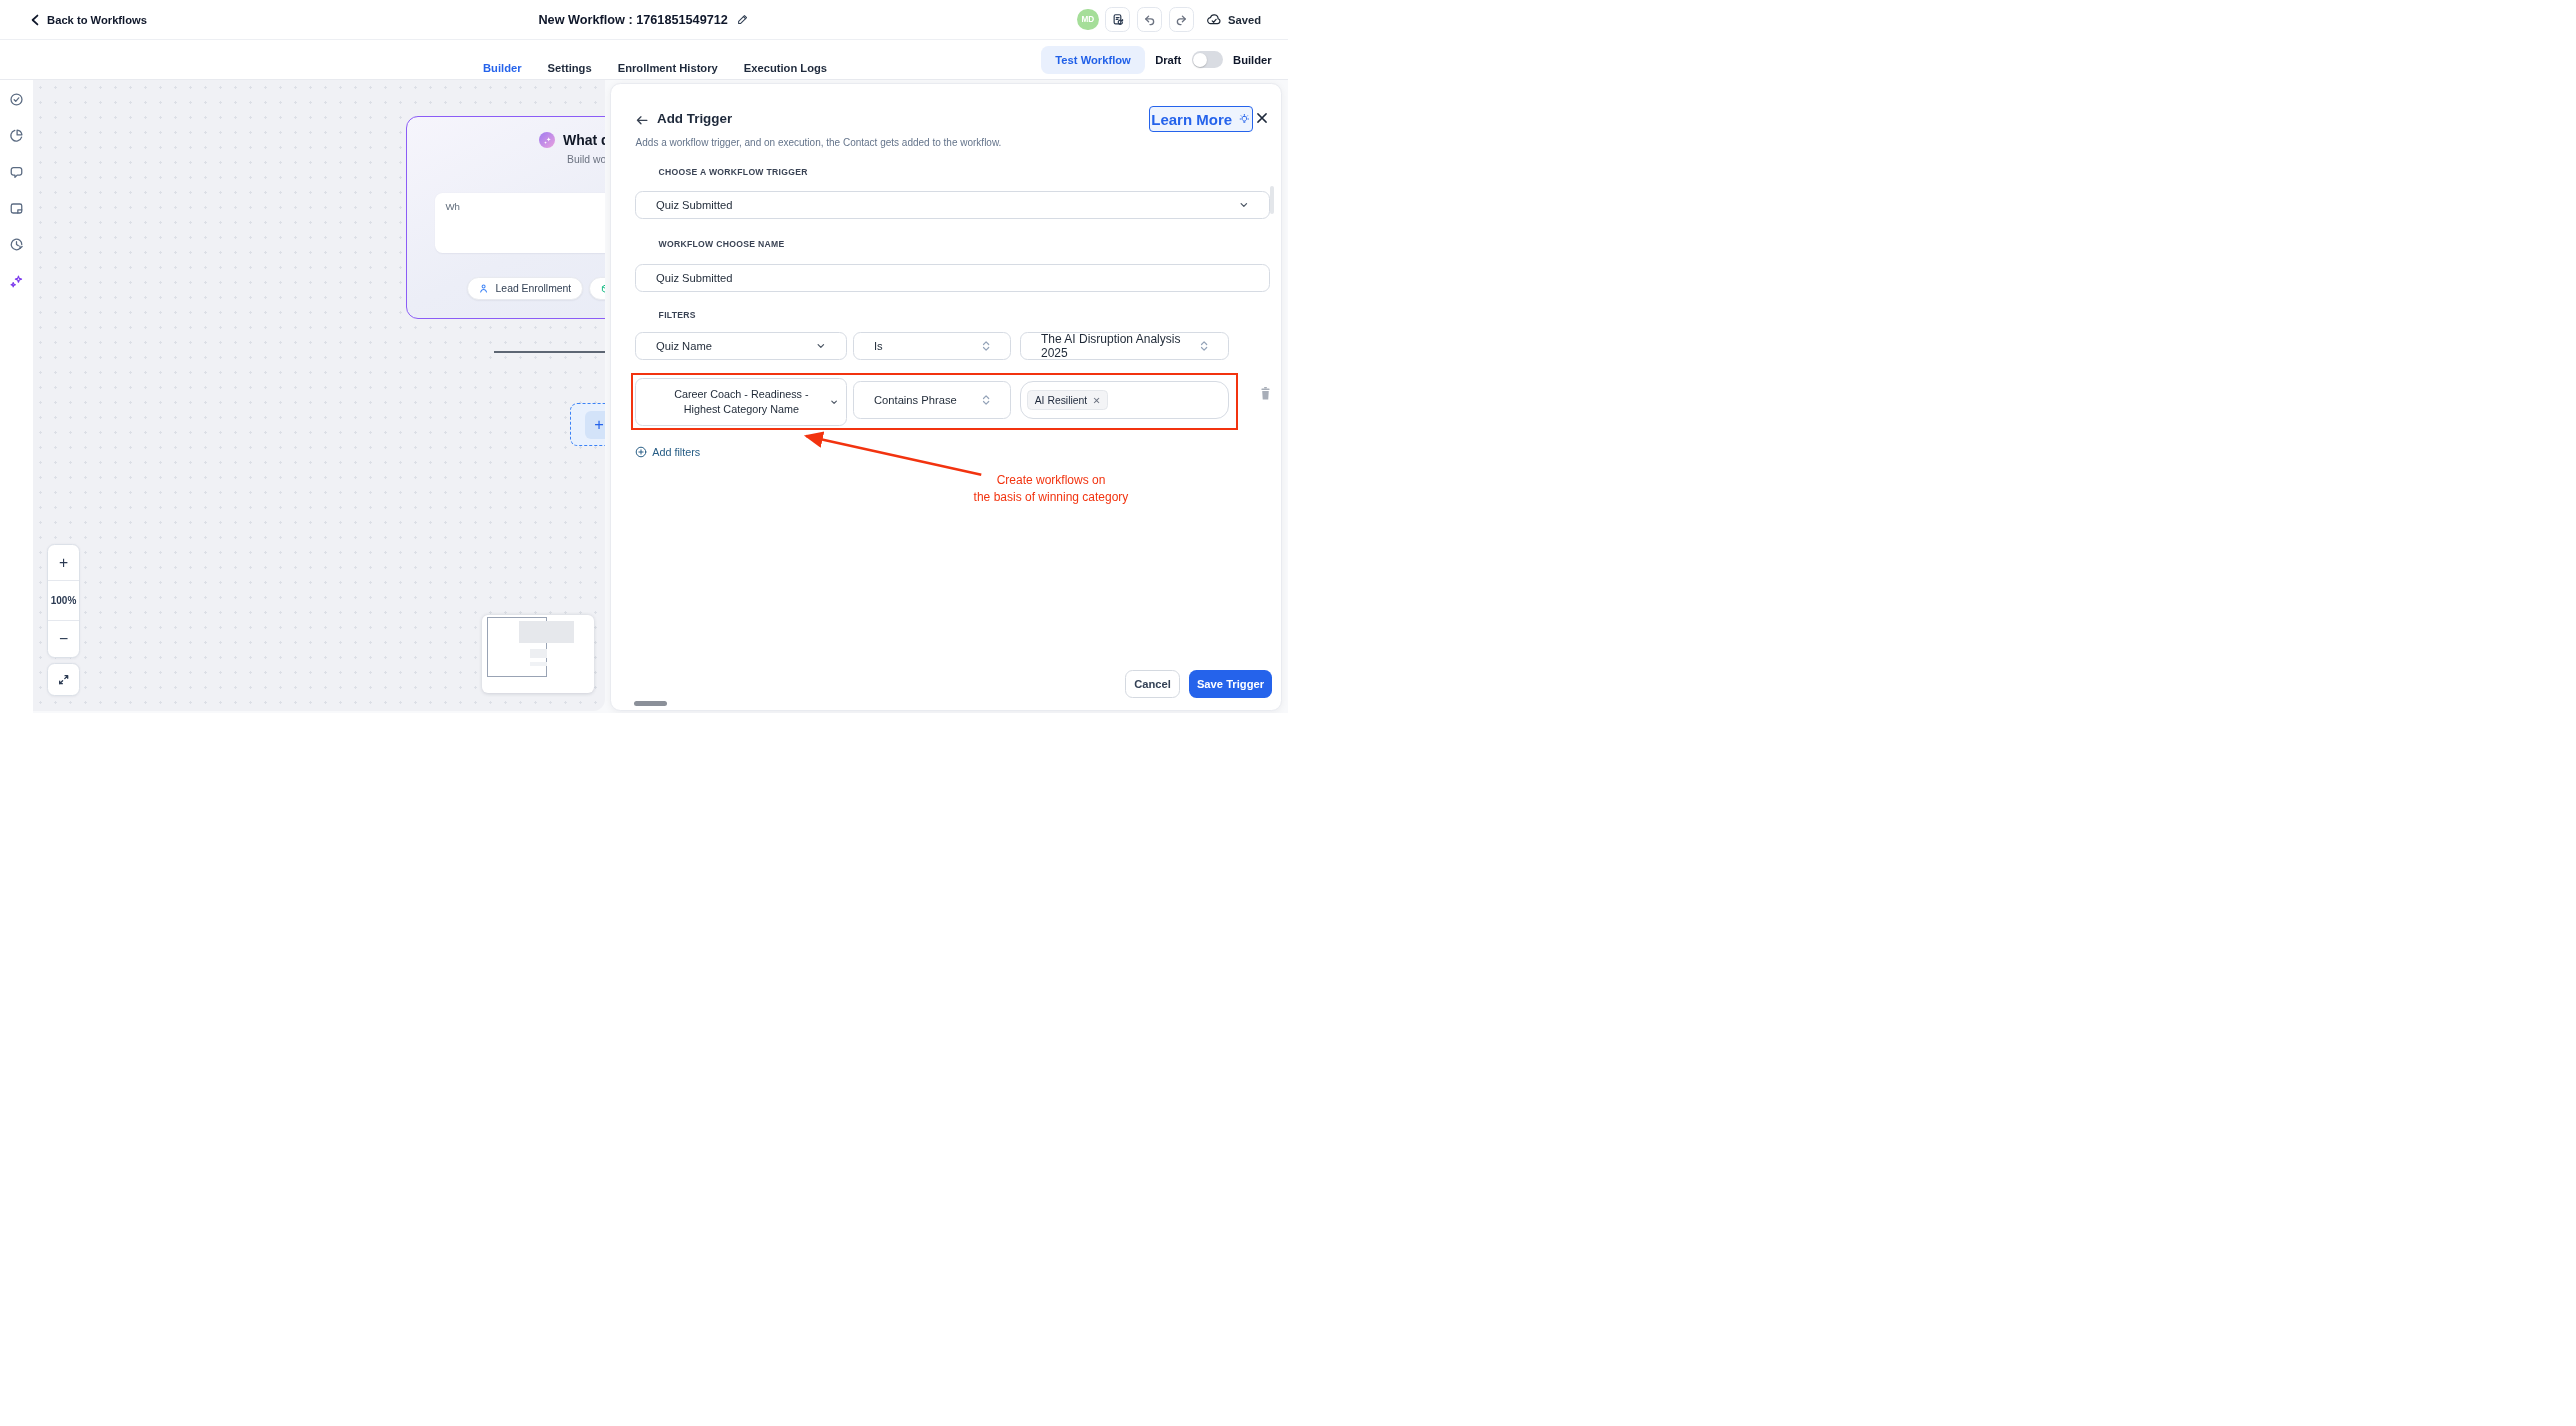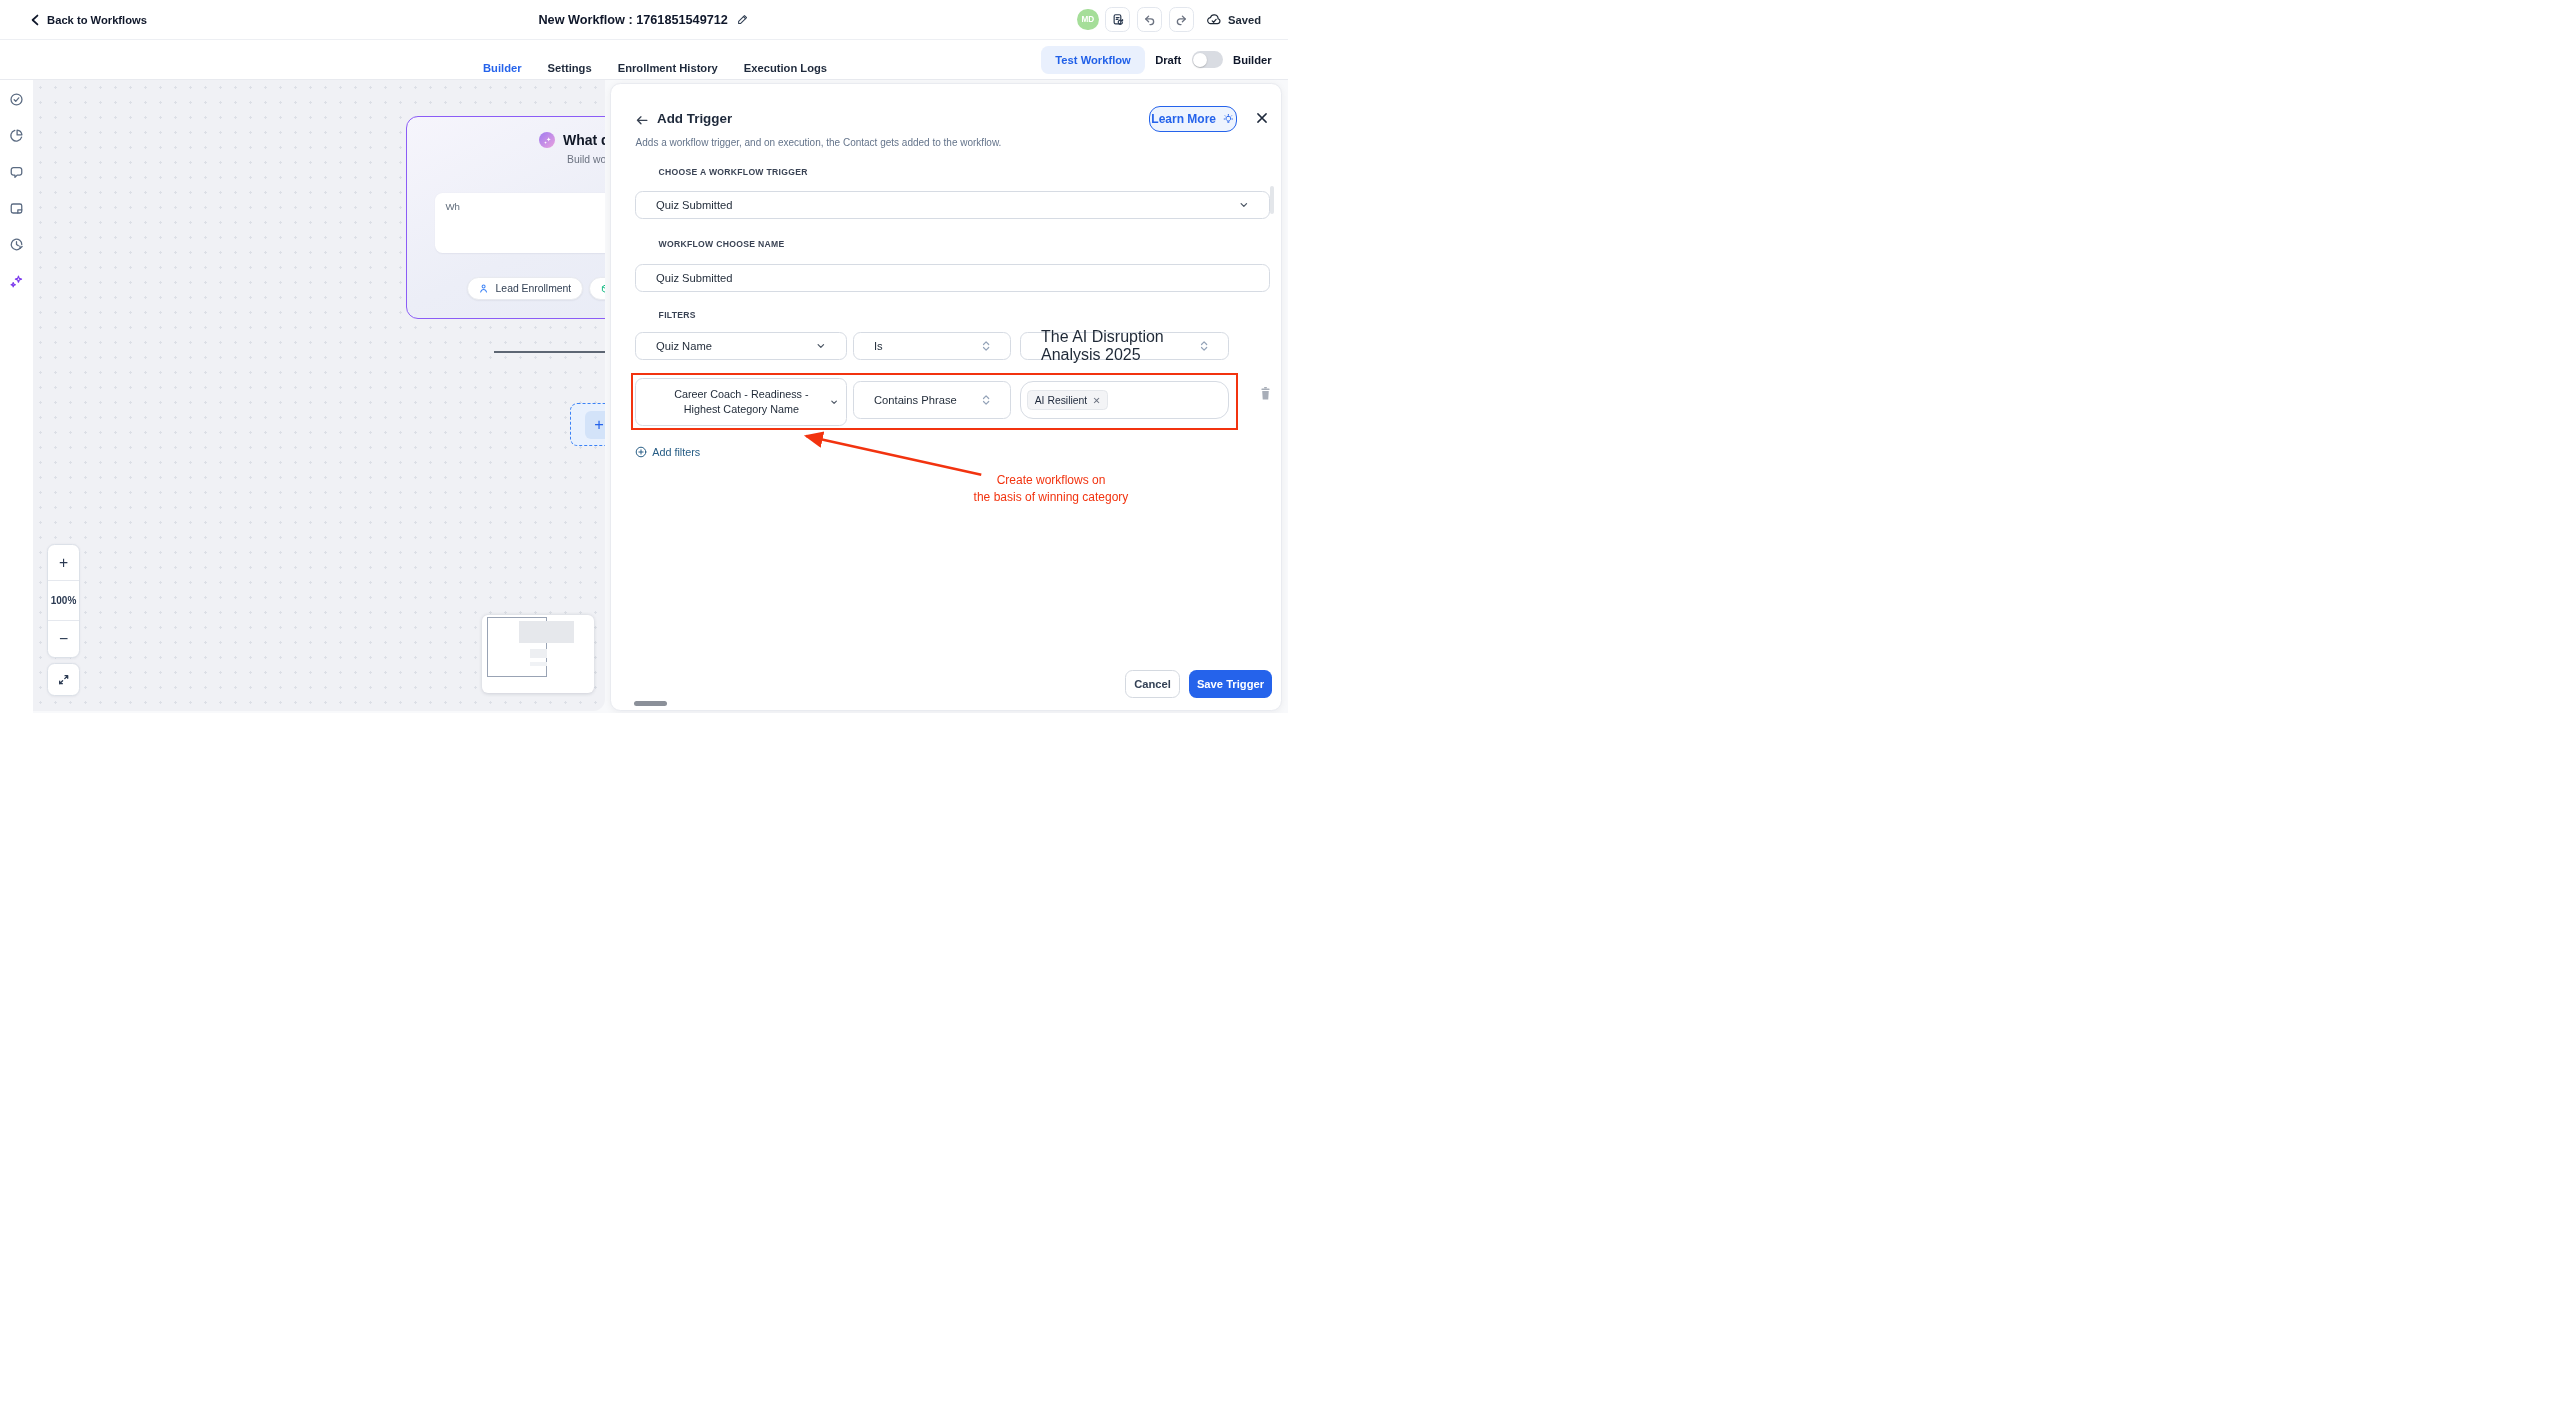--- a/index.html
+++ b/index.html
@@ -85,22 +85,22 @@
   .mm-viewport { position:absolute; left:4.5px; top:2.2px; width:60px; height:60px; border:1.5px solid #99a3b4; background:rgba(255,255,255,.6); }
   .mm-block { position:absolute; left:37px; top:6px; width:55px; height:22.4px; background:#e6e8ec; }
   .mm-small { position:absolute; left:48px; top:34px; width:17px; height:9px; background:#edeff2; }
   .mm-bar { position:absolute; left:48px; top:47px; width:17px; height:3.7px; background:#f0f2f5; }
 
   
   .panel { position:absolute; left:610px; top:3px; width:672px; height:628px; background:#fff;
     border:0.7px solid #e9ebf0; border-radius:10.4px; box-shadow:0 1.5px 7.5px rgba(15,23,42,.05); }
   .panel-back { position:absolute; left:24px; top:30px; color:#374151; cursor:pointer; }
   .panel-title { position:absolute; left:46px; top:27px; font-size:13.4px; font-weight:700; color:#1e293b; }
-  .learn-more { position:absolute; left:538px; top:22.4px; width:88px; height:26px; border:1.1px solid #2563eb;
-    border-radius:11px; background:#eef4fe; color:#2563eb; font-size:12px; font-weight:600; font-family:inherit;
+  .learn-more { position:absolute; left:538px; top:22.4px; width:104px; height:26px; border:1.1px solid #2563eb;
+    border-radius:4px; background:#eef4fe; color:#2563eb; font-size:15px; font-weight:600; font-family:inherit;
     display:flex; align-items:center; justify-content:center; gap:6px; cursor:pointer; }
   .panel-close { position:absolute; left:645px; top:28px; color:#1e293b; cursor:pointer; }
   .panel-desc { position:absolute; left:24.6px; top:53px; font-size:10px; color:#64748b; }
 
   .field-label { position:absolute; left:24.6px; font-size:8.6px; font-weight:700; letter-spacing:0.3px; color:#3a4354;padding-left:23px; }
   .select-box, .text-input { position:absolute; background:#fff; border:0.7px solid #d6dbe3; border-radius:7.5px;
     display:flex; align-items:center; font-size:11.2px; color:#1f2937; padding:0 20px; cursor:pointer; }
   .select-box .chev { margin-left:auto; color:#4b5563; display:flex; }
   .select-box .spin { margin-left:auto; color:#94a3b8; display:flex; }
   .big { left:24px; width:635px; height:28px; }
@@ -337,21 +337,21 @@
     <div class="select-box" style="left:242px; top:248px; width:158px; height:28px;">
       <span>Is</span>
       <span class="spin">
           <svg width="8.2" height="12" viewBox="0 0 11 16" fill="none" stroke="currentColor" stroke-width="1.6" stroke-linecap="round" stroke-linejoin="round">
             <path d="M2 6l3.5-3.5L9 6"></path>
             <path d="M2 10l3.5 3.5L9 10"></path>
           </svg>
         </span>
     </div>
     <div class="select-box" style="left:409px; top:248px; width:209px; height:28px;">
-      <span style="font-size:16px">The AI Disruption Analysis 2025</span>
+      <span style="font-size:12px">The AI Disruption Analysis 2025</span>
       <span class="spin">
           <svg width="8.2" height="12" viewBox="0 0 11 16" fill="none" stroke="currentColor" stroke-width="1.6" stroke-linecap="round" stroke-linejoin="round">
             <path d="M2 6l3.5-3.5L9 6"></path>
             <path d="M2 10l3.5 3.5L9 10"></path>
           </svg>
         </span>
     </div>
 
     <div class="red-box"></div>
 

